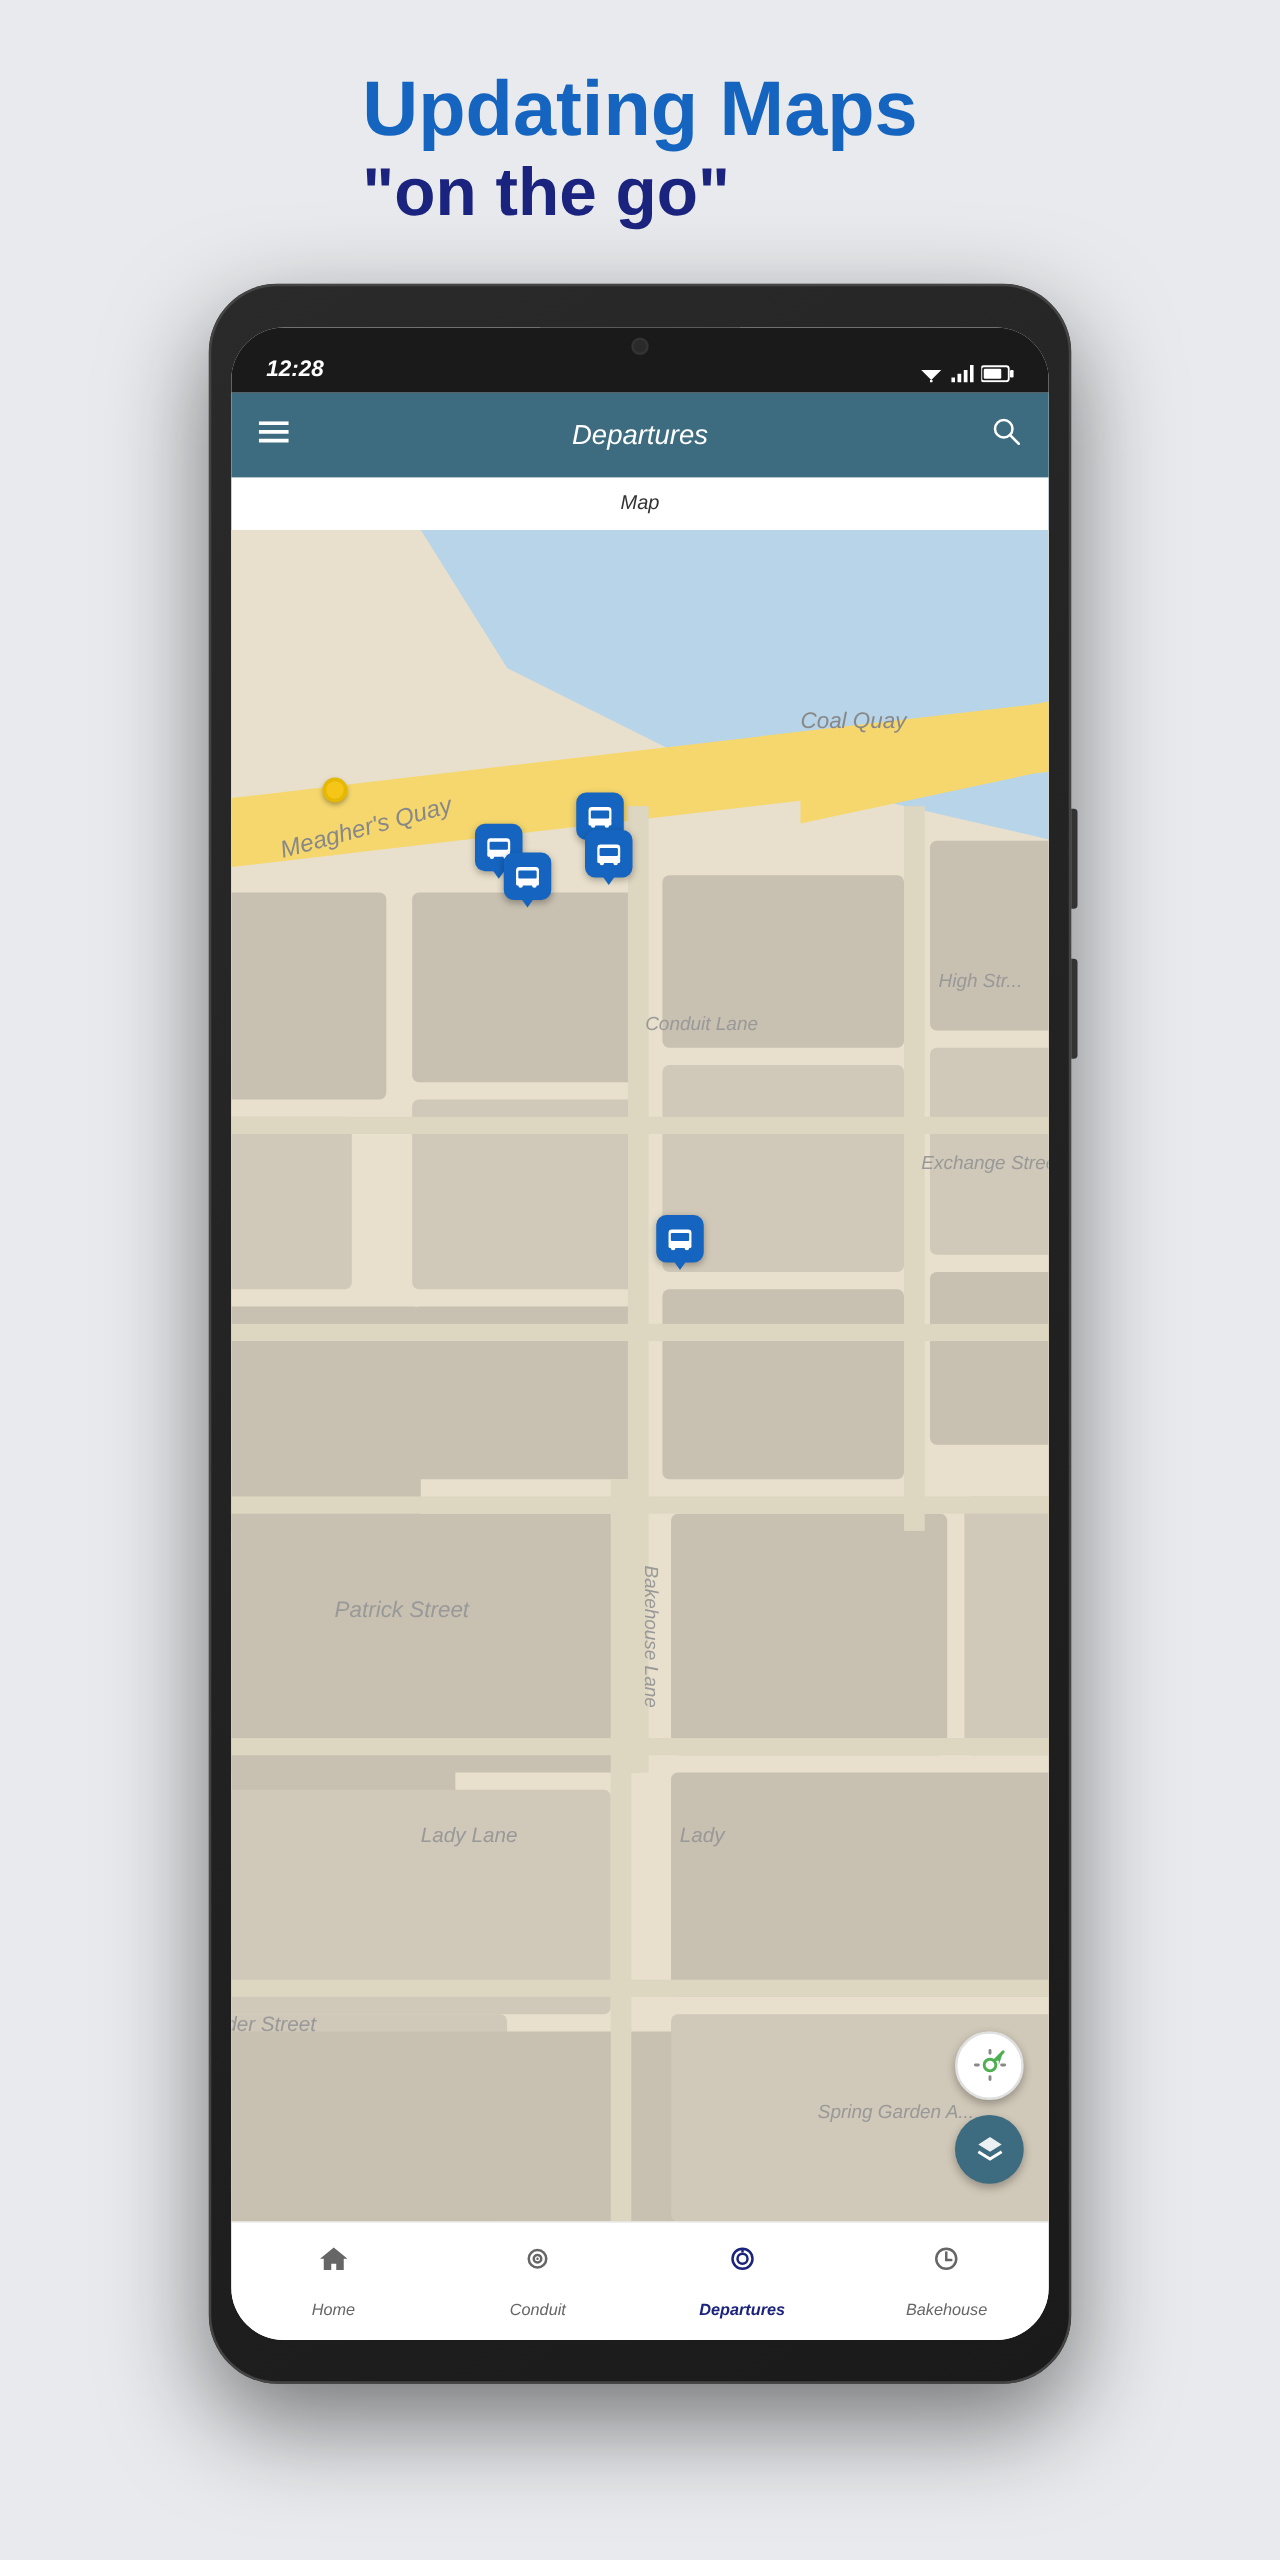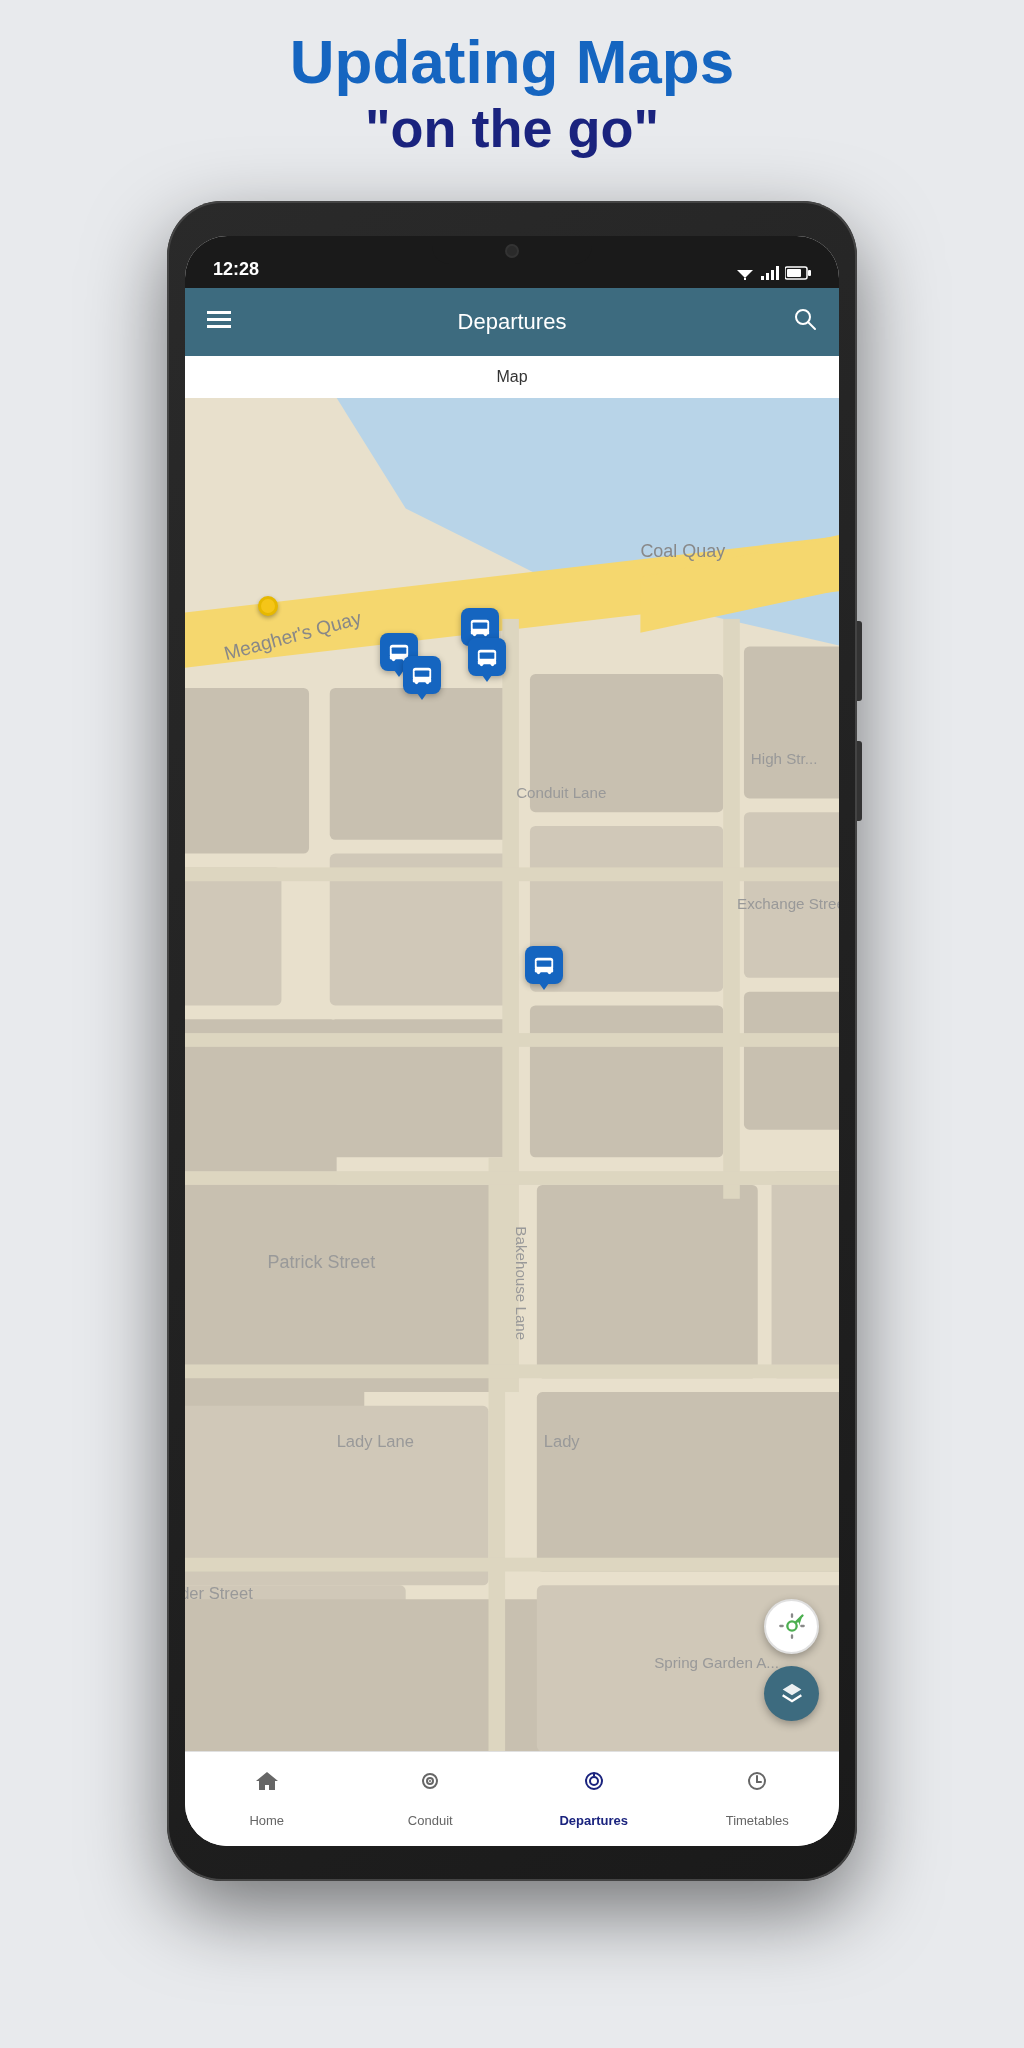--- a/index.html
+++ b/index.html
@@ -11,22 +11,22 @@
       display: flex;
       flex-direction: column;
       align-items: center;
       font-family: 'Arial', sans-serif;
       overflow: hidden;
       position: relative;
     }
 
     
     .header-text {
-      text-align: center;
-      margin-top: 28px;
+      text-align: left;
+      margin-top: 54px;
       margin-bottom: 40px;
       z-index: 2;
     }
 
     .header-title {
       font-size: 62px;
       font-weight: 900;
       color: #1565c0;
       line-height: 1.1;
     }
@@ -48,20 +48,21 @@
 
     .phone-outer {
       position: absolute;
       top: 0;
       left: 0;
       width: 100%;
       height: 100%;
       background: linear-gradient(145deg, #2a2a2a, #1a1a1a);
       border-radius: 55px;
       box-shadow: 0 30px 80px rgba(0,0,0,0.5), inset 0 0 0 2px #444;
+      font-style: italic;
     }
 
     
     .phone-button-right {
       position: absolute;
       right: -5px;
       top: 420px;
       width: 5px;
       height: 80px;
       background: #333;
@@ -552,18 +553,18 @@
           <span class="nav-label">Departures</span>
         </div>
         <div class="nav-item">
           <div class="nav-icon">
             <svg width="26" height="24" viewBox="0 0 26 24">
               <circle cx="13" cy="12" r="8" fill="none" stroke="#666" stroke-width="2"></circle>
               <line x1="13" y1="7" x2="13" y2="13" stroke="#666" stroke-width="2" stroke-linecap="round"></line>
               <line x1="13" y1="13" x2="17" y2="13" stroke="#666" stroke-width="2" stroke-linecap="round"></line>
             </svg>
           </div>
-          <span class="nav-label">Timetables</span>
+          <span class="nav-label">Bakehouse</span>
         </div>
       </div>
     </div>
   </div>
 </div>
 
 </body></html>

